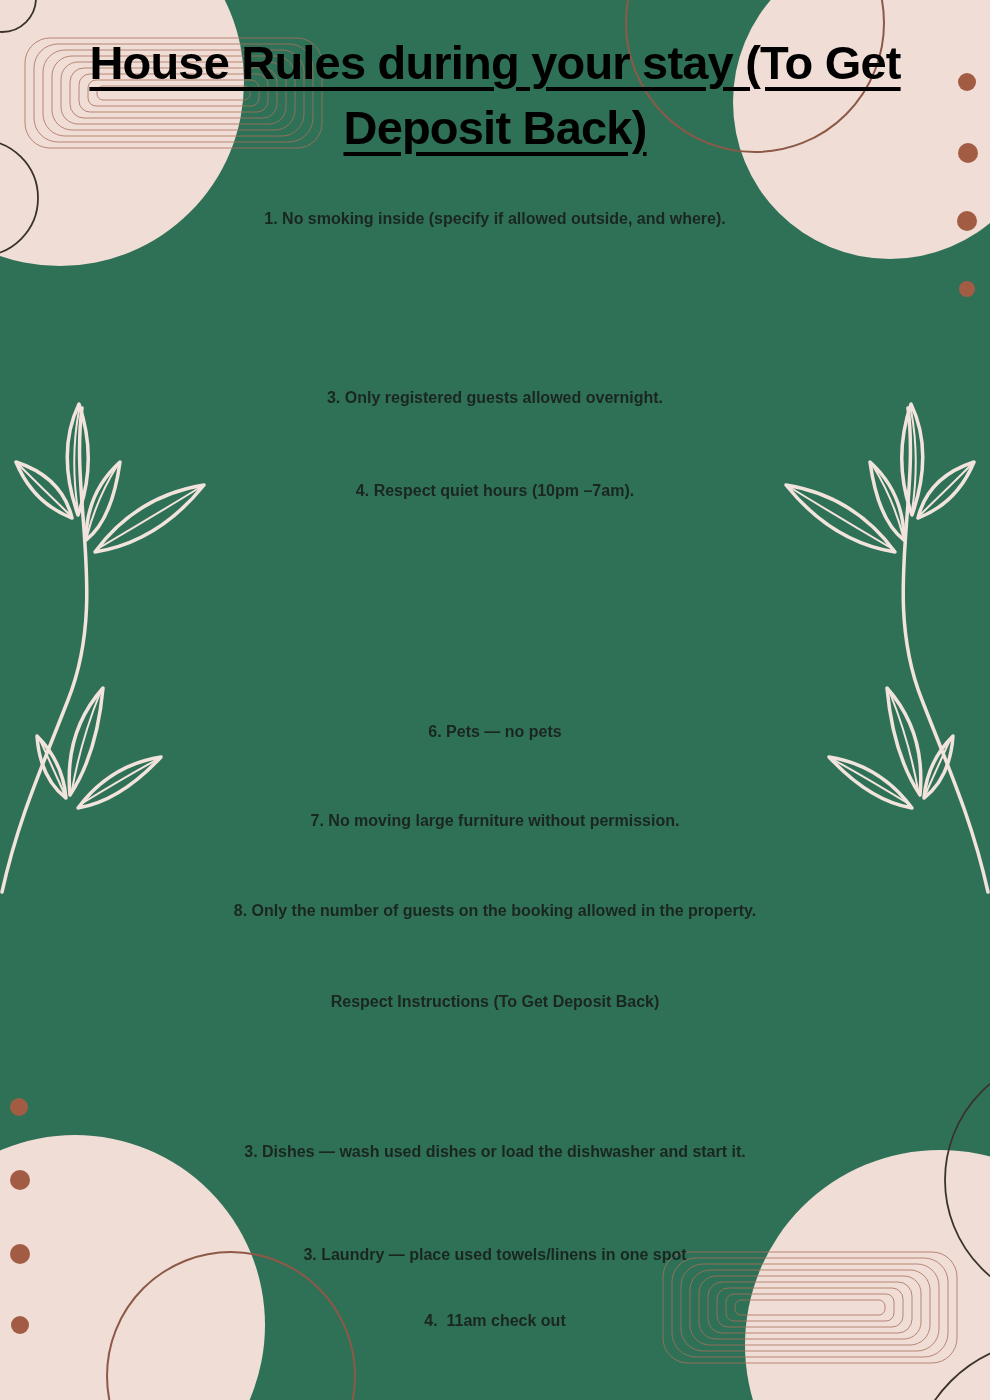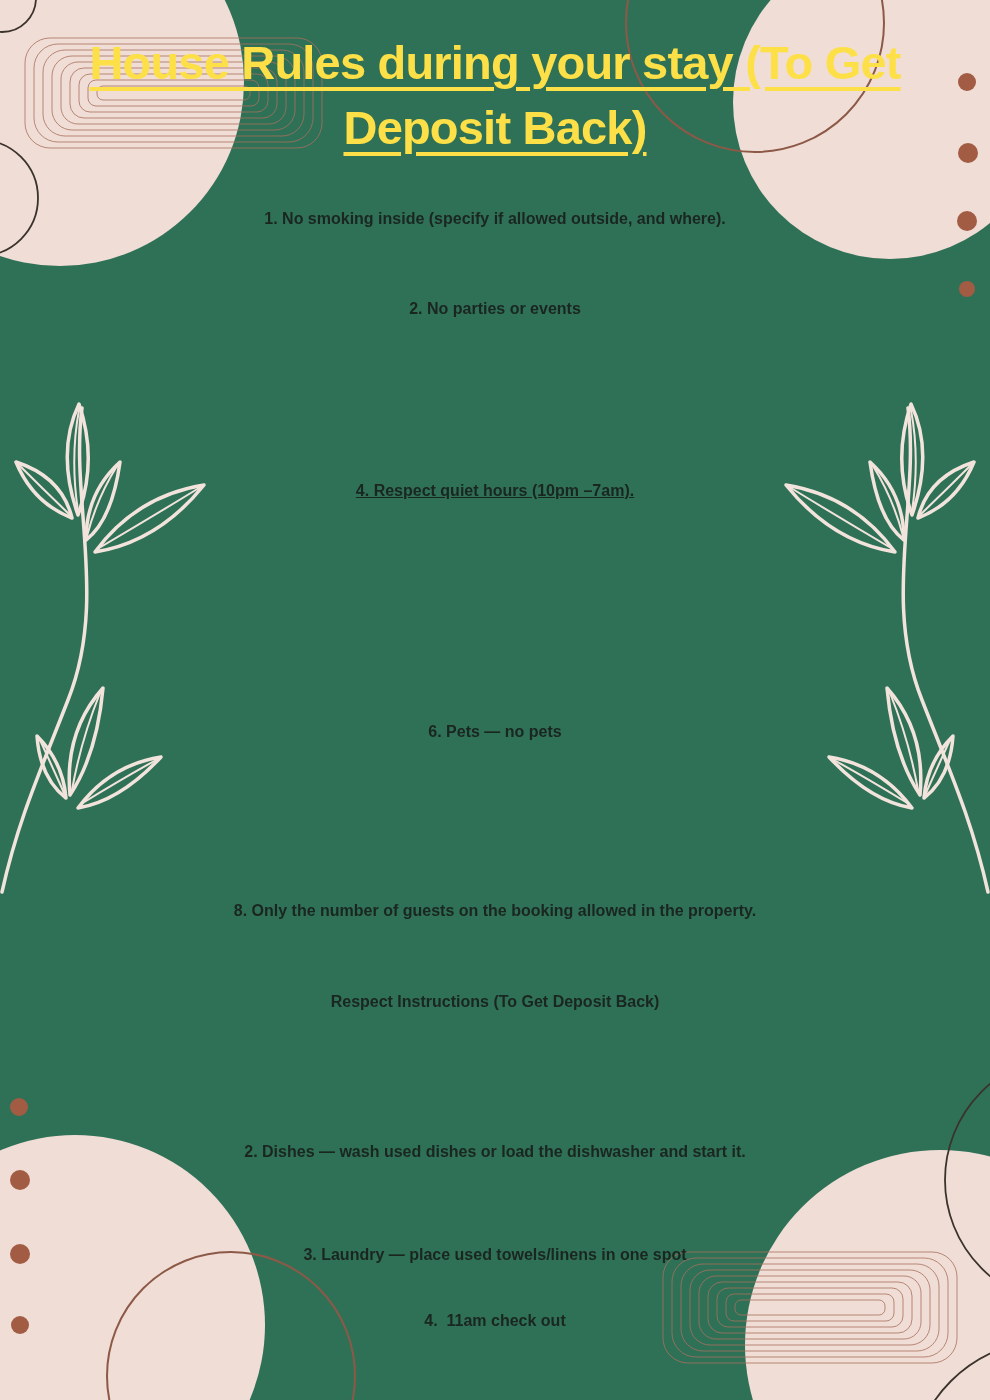--- a/index.html
+++ b/index.html
@@ -9,35 +9,35 @@
     margin:0 auto;
     background:#2F7157;
     overflow:hidden;
     font-family:"Liberation Sans","DejaVu Sans",sans-serif;
   }
   .decor { position:absolute; inset:0; pointer-events:none; }
   .title {
     position:absolute; top:30px; left:50%; transform:translateX(-50%);
     width:930px; margin:0; text-align:center;
     font-size:47px; line-height:65px; font-weight:700; letter-spacing:-0.8px;
-    color:#fde047;
+    color:#000000;
     text-decoration:underline;
     text-decoration-thickness:4px;
     text-underline-offset:8px;
     z-index:2;
   }
   .rule {
     position:absolute; left:50%; transform:translateX(-50%);
     width:880px; text-align:center;
     font-size:16px; line-height:29px; font-weight:700;
     color:#1A2620;
     white-space:pre-wrap;
     z-index:2;
   }
-  .narrow { width:300px;text-decoration:underline; }
+  .narrow { width:300px; }
   .r0 { top:204px; }
   .r1 { top:294px; }
   .r2 { top:383px; }
   .r3 { top:476px; }
   .r4 { top:596px; }
   .r5 { top:717px; }
   .r6 { top:806px; }
   .r7 { top:896px; }
   .h0 { top:987px; }
   .c0 { top:1048px; }
@@ -124,24 +124,25 @@
       <circle cx="20" cy="1325" r="9"></circle>
     </g>
 
     <use href="#branch"></use>
     <use href="#branch" transform="translate(990,0) scale(-1,1)"></use>
   </svg>
 
   <h1 class="title">House Rules during your stay (To Get Deposit Back)</h1>
 
   <div class="rule r0">1. No smoking inside (specify if allowed outside, and where).</div>
-  <div class="rule r1">2. No parties or events</div>
+  <div class="rule r2">3. Only registered guests allowed overnight.</div>
   <div class="rule r3 narrow">4. Respect quiet hours (10pm –7am).</div>
   <div class="rule r5">6. Pets — no pets</div>
+  <div class="rule r6">7. No moving large furniture without permission.</div>
   <div class="rule r7">8. Only the number of guests on the booking allowed in the property.</div>
 
   <div class="rule h0">Respect Instructions (To Get Deposit Back)</div>
 
-  <div class="rule c1">2. Dishes — wash used dishes or load the dishwasher and start it.</div>
+  <div class="rule c1">3. Dishes — wash used dishes or load the dishwasher and start it.</div>
   <div class="rule c2">3. Laundry — place used towels/linens in one spot</div>
   <div class="rule c3">4.  11am check out</div>
 
 </div>
 
 </body></html>

